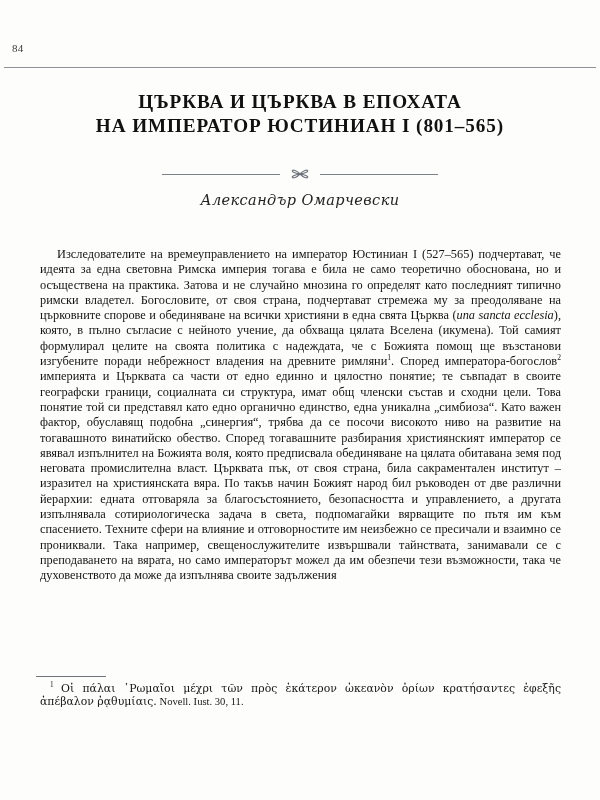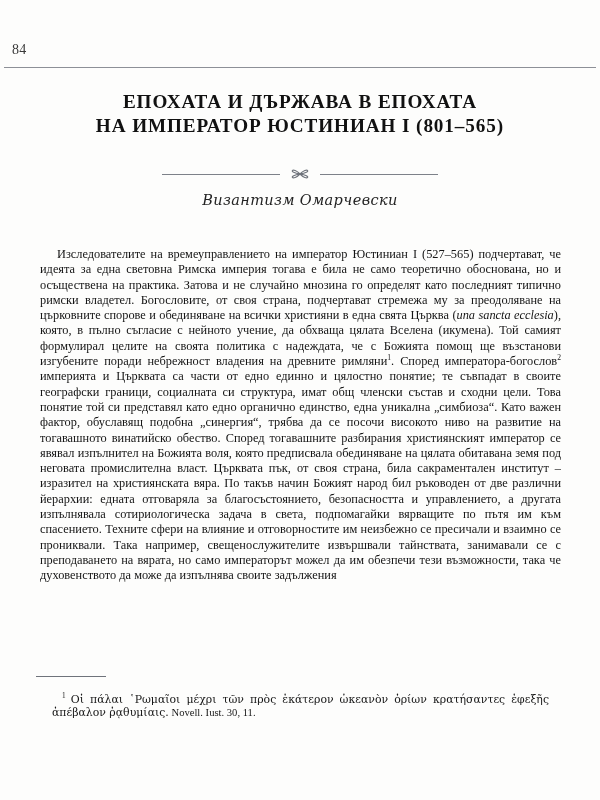--- a/index.html
+++ b/index.html
@@ -30,21 +30,21 @@
     position: absolute;
     left: 0;
     top: 42px;
     width: 600px;
     height: 30px;
   }
   .folio {
     position: absolute;
     left: 12px;
     top: 0px;
-    font-size: 14px;
+    font-size: 11px;
     letter-spacing: 0.3px;
     color: #3a3a3a;
     font-family: "Liberation Serif", "DejaVu Serif", serif;
   }
   .header-rule {
     position: absolute;
     left: 4px;
     top: 25px;
     width: 592px;
     height: 1px;
@@ -149,21 +149,21 @@
     height: 1px;
     background: #6f737b;
     margin: 0 0 5px 0;
   }
   .fn {
     font-family: "Liberation Serif", "DejaVu Serif", serif;
     font-size: 10.6px;
     line-height: 13.2px;
     color: #161616;
     text-align: justify;
-    margin: 16px;
+    margin: 4px;
     text-indent: 10px;
   }
   .fn + .fn { margin-top: 0px; }
   .fn .grk {
     font-family: "DejaVu Serif", "Liberation Serif", serif;
     font-size: 10.9px;
   }
   .fn b { font-weight: bold; }
   .fn sup {
     font-size: 7.2px;
@@ -173,41 +173,41 @@
 <body>
 
 <div class="page">
 
   <div class="page-header">
     <div class="folio">84</div>
     <div class="header-rule"></div>
   </div>
 
   <div class="title-block">
-    <div class="title-line">ЕПОХАТА И ДЪРЖАВА В ЕПОХАТА</div>
+    <div class="title-line">ЦЪРКВА И ЦЪРКВА В ЕПОХАТА</div>
     <div class="title-line">НА ИМПЕРАТОР ЮСТИНИАН I (801–565)</div>
   </div>
 
   <div class="ornament-row">
     <div class="orn-rule"></div>
     <div class="orn-glyph">
       <svg width="20" height="20" viewBox="0 0 20 20" aria-hidden="true">
         <g fill="none" stroke="#6f737b" stroke-width="1.15">
           <path d="M10 10 C6.6 6.4 3.1 5.6 2.4 6.5 C1.7 7.5 3.9 9.2 10 10 Z"></path>
           <path d="M10 10 C13.4 6.4 16.9 5.6 17.6 6.5 C18.3 7.5 16.1 9.2 10 10 Z"></path>
           <path d="M10 10 C6.6 13.6 3.1 14.4 2.4 13.5 C1.7 12.5 3.9 10.8 10 10 Z"></path>
           <path d="M10 10 C13.4 13.6 16.9 14.4 17.6 13.5 C18.3 12.5 16.1 10.8 10 10 Z"></path>
         </g>
         <circle cx="10" cy="10" r="1.1" fill="#6f737b"></circle>
       </svg>
     </div>
     <div class="orn-rule"></div>
   </div>
 
-  <div class="byline">Византизм Омарчевски</div>
+  <div class="byline">Александър Омарчевски</div>
 
   <div class="body-text">
     <p><span>Изследователите на времеуправлението на император Юстиниан I (527–565) подчертават, че идеята за една световна Римска империя тогава е била не само теоретично обоснована, но и осъществена на практика. Затова и не случайно мнозина го определят като последният типично римски владетел. Богословите, от своя страна, подчертават стремежа му за преодоляване на църковните спорове и обединяване на всички християни в една свята Църква (</span><i class="lat">una sancta ecclesia</i><span>), която, в пълно съгласие с нейното учение, да обхваща цялата Вселена (икумена). Той самият формулирал целите на своята политика с надеждата, че с Божията помощ ще възстанови изгубените поради небрежност владения на древните римляни</span><sup>1</sup><span>. Според императора-богослов</span><sup>2</sup><span> империята и Църквата са части от едно единно и цялостно понятие; те съвпадат в своите географски граници, социалната си структура, имат общ членски състав и сходни цели. Това понятие той си представял като едно органично единство, една уникална „симбиоза“. Като важен фактор, обуславящ подобна „синергия“, трябва да се посочи високото ниво на развитие на тогавашното винатийско обество. Според тогавашните разбирания християнският император се явявал изпълнител на Божията воля, която предписвала обединяване на цялата обитавана земя под неговата промислителна власт. Църквата пък, от своя страна, била сакраментален институт – изразител на християнската вяра. По такъв начин Божият народ бил ръководен от две различни йерархии: едната отговаряла за благосъстоянието, безопасността и управлението, а другата изпълнявала сотириологическа задача в света, подпомагайки вярващите по пътя им към спасението. Техните сфери на влияние и отговорностите им неизбежно се пресичали и взаимно се прониквали. Така например, свещенослужителите извършвали тайнствата, занимавали се с преподаването на вярата, но само императорът можел да им обезпечи тези възможности, така че духовенството да може да изпълнява своите задължения</span></p>
   </div>
 
   <div class="footnote-area">
     <div class="fn-rule"></div>
     <p class="fn"><sup>1</sup> <span class="grk">Οἱ πάλαι ῾Ρωμαῖοι μέχρι τῶν πρὸς ἑκάτερον ὠκεανὸν ὁρίων κρατήσαντες ἐφεξῆς ἀπέβαλον ῥᾳθυμίαις.</span><span> Novell. Iust. 30, 11.</span></p>
   </div>
 

